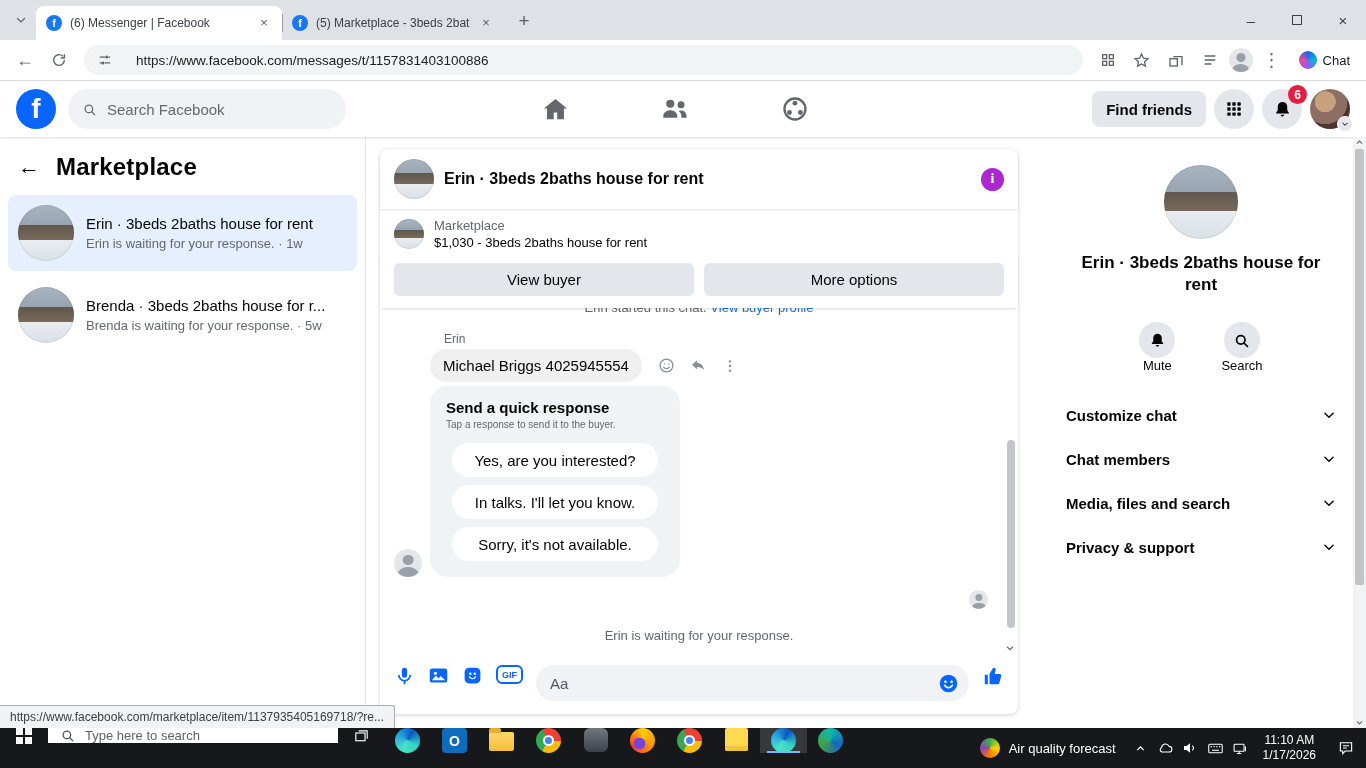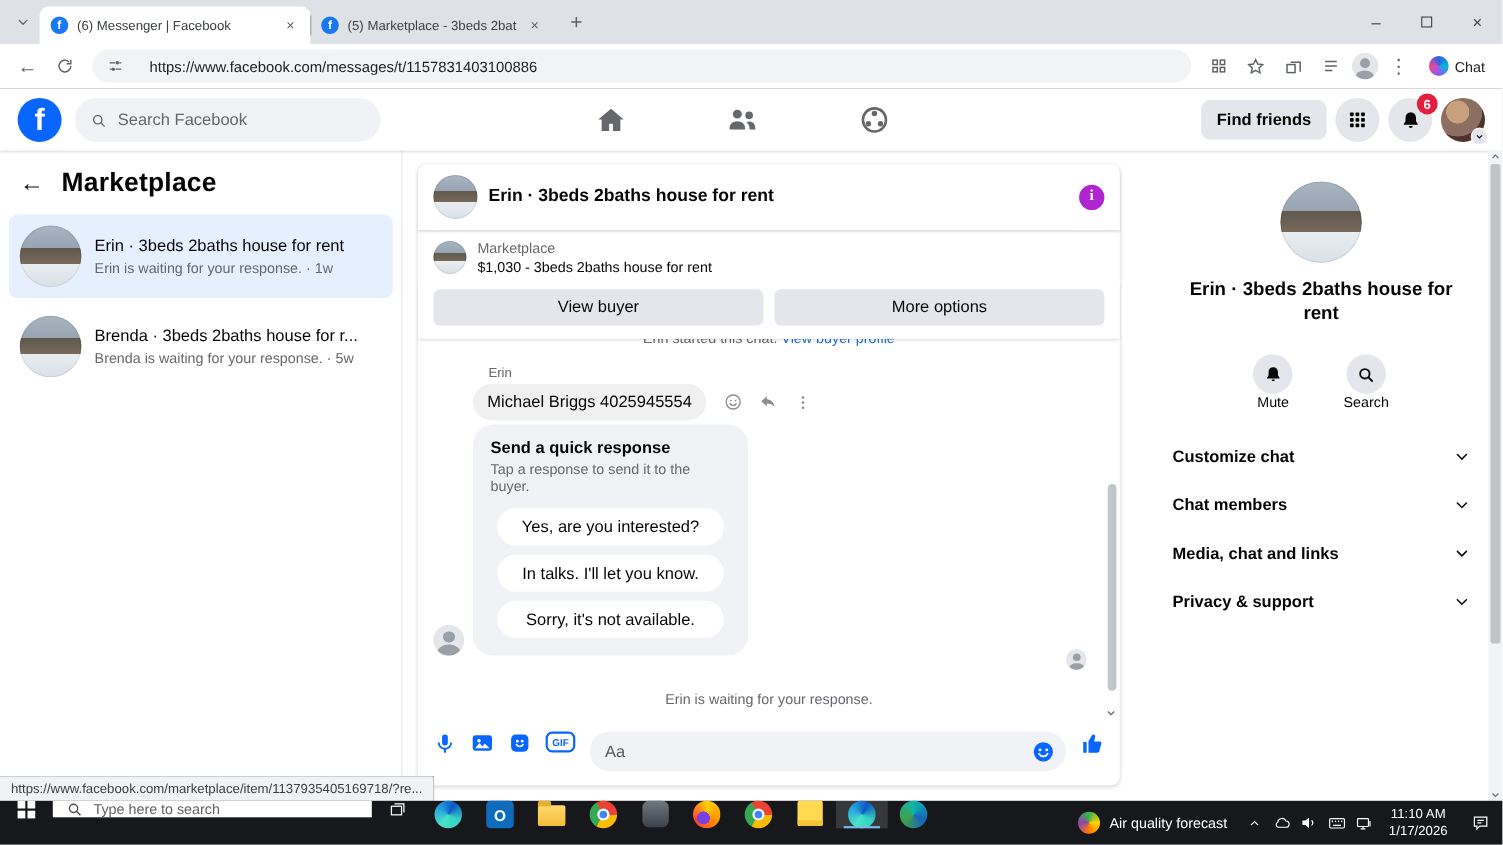--- a/index.html
+++ b/index.html
@@ -83,21 +83,21 @@
   .start-link{color:#216fdb}
   .sender{font-size:12px;color:#65676b;margin:16px 0 3px 50px}
   .msg-group{display:flex;align-items:flex-end;gap:8px}
   .msg-avatar{width:28px;height:28px;flex:none}
   .msg-stack{display:flex;flex-direction:column;gap:4px}
   .bubble-row{display:flex;align-items:center}
   .bubble{background:#f0f0f0;border-radius:18px;padding:8px 13px;font-size:15px}
   .hover-icons{display:flex;gap:15px;margin-left:16px;align-items:center}
   .quick-card{background:#f0f2f5;border-radius:18px;padding:13px 16px 8px;width:250px}
   .qc-title{font-size:15px;font-weight:600}
-  .qc-sub{font-size:13px;color:#65676b;margin:3px 0 13px}
+  .qc-sub{font-size:10px;color:#65676b;margin:3px 0 13px}
   .qc-btn{display:block;width:206px;margin:0 auto 8px;height:34px;border:none;border-radius:17px;background:#fff;font-size:15px;font-weight:500;color:#050505;font-family:inherit}
   .seen-avatar{position:absolute;right:30px;bottom:46px;width:19px;height:19px}
   .status-line{position:absolute;left:0;right:0;bottom:12px;text-align:center;font-size:13px;color:#65676b}
   .chat-scroll-thumb{position:absolute;right:3px;top:132px;width:8px;height:188px;border-radius:4px;background:#c2c5ca}
   .chat-scroll-arrow{position:absolute;right:3px;bottom:2px;color:#65676b}
 
   .composer{display:flex;align-items:flex-start;gap:13px;padding:10px 14px 13px;flex:none}
   .comp-ico{flex:none;display:flex;align-items:center;justify-content:center}
   .gif-badge{min-width:27px;height:19px;border:2px solid #0866ff;border-radius:6px;color:#0866ff;font-size:9px;font-weight:bold;display:flex;align-items:center;justify-content:center;padding:0 2px;flex:none}
   .comp-pill{flex:1;height:36px;background:#f0f2f5;border-radius:18px;display:flex;align-items:center;padding:0 10px 0 14px;gap:8px;min-width:0}
@@ -455,21 +455,21 @@
               <path d="M5 9l7 7 7-7" fill="none" stroke="#050505" stroke-width="2.4" stroke-linecap="round"></path>
             </svg>
         </div>
         <div class="rs-item">
           <span>Chat members</span>
           <svg width="14" height="14" viewBox="0 0 24 24">
               <path d="M5 9l7 7 7-7" fill="none" stroke="#050505" stroke-width="2.4" stroke-linecap="round"></path>
             </svg>
         </div>
         <div class="rs-item">
-          <span>Media, chat and links</span>
+          <span>Media, files and search</span>
           <svg width="14" height="14" viewBox="0 0 24 24">
               <path d="M5 9l7 7 7-7" fill="none" stroke="#050505" stroke-width="2.4" stroke-linecap="round"></path>
             </svg>
         </div>
         <div class="rs-item">
           <span>Privacy &amp; support</span>
           <svg width="14" height="14" viewBox="0 0 24 24">
               <path d="M5 9l7 7 7-7" fill="none" stroke="#050505" stroke-width="2.4" stroke-linecap="round"></path>
             </svg>
         </div>

